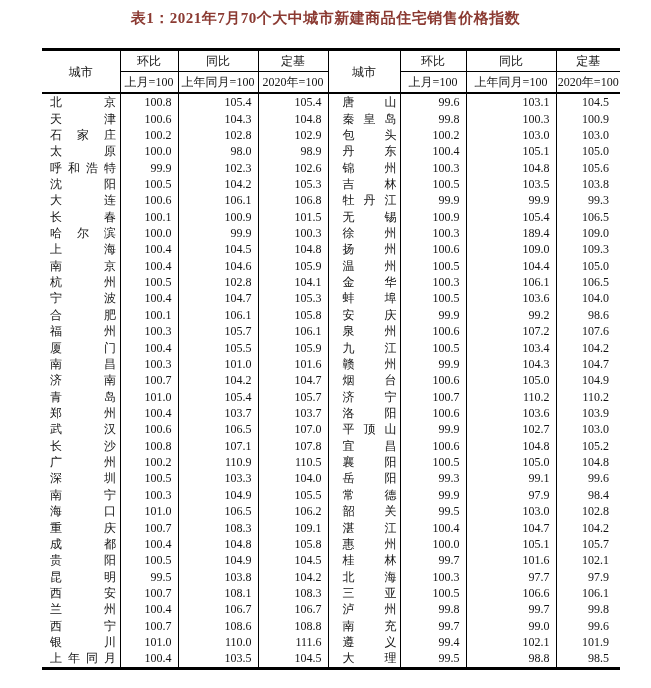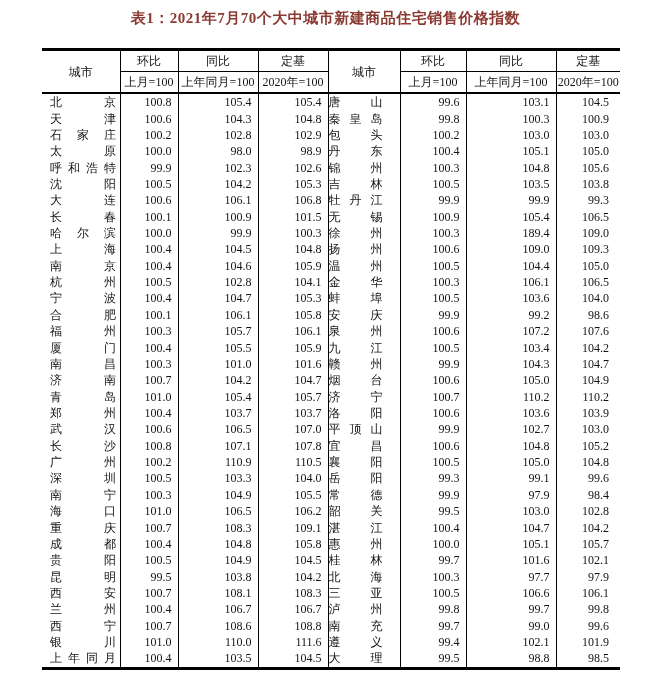--- a/index.html
+++ b/index.html
@@ -29,21 +29,21 @@
   td{
     height:16.37px;padding:0;line-height:1;vertical-align:middle;
     font-size:12px;
   }
   .bR{border-right:1px solid #000;}
   .subline{border-bottom:1px solid #000;font-family:Liberation Serif, serif;}  
   td.num{text-align:right;padding-right:6px;}
   td.num.last{padding-right:11px;}
   td.city{text-align:left;}
   td.city.cl{padding-left:8px;font-family:Liberation Serif, serif;}
-  td.city.cr{}
+  td.city.cr{padding-left:14px;}
   .cname{
     display:inline-block;text-align:justify;text-align-last:justify;
     -moz-text-align-last:justify;
   }
   .cl .cname{width:66px;}
   .cr .cname{width:54px;}
 </style>
 </head>
 <body>
 

